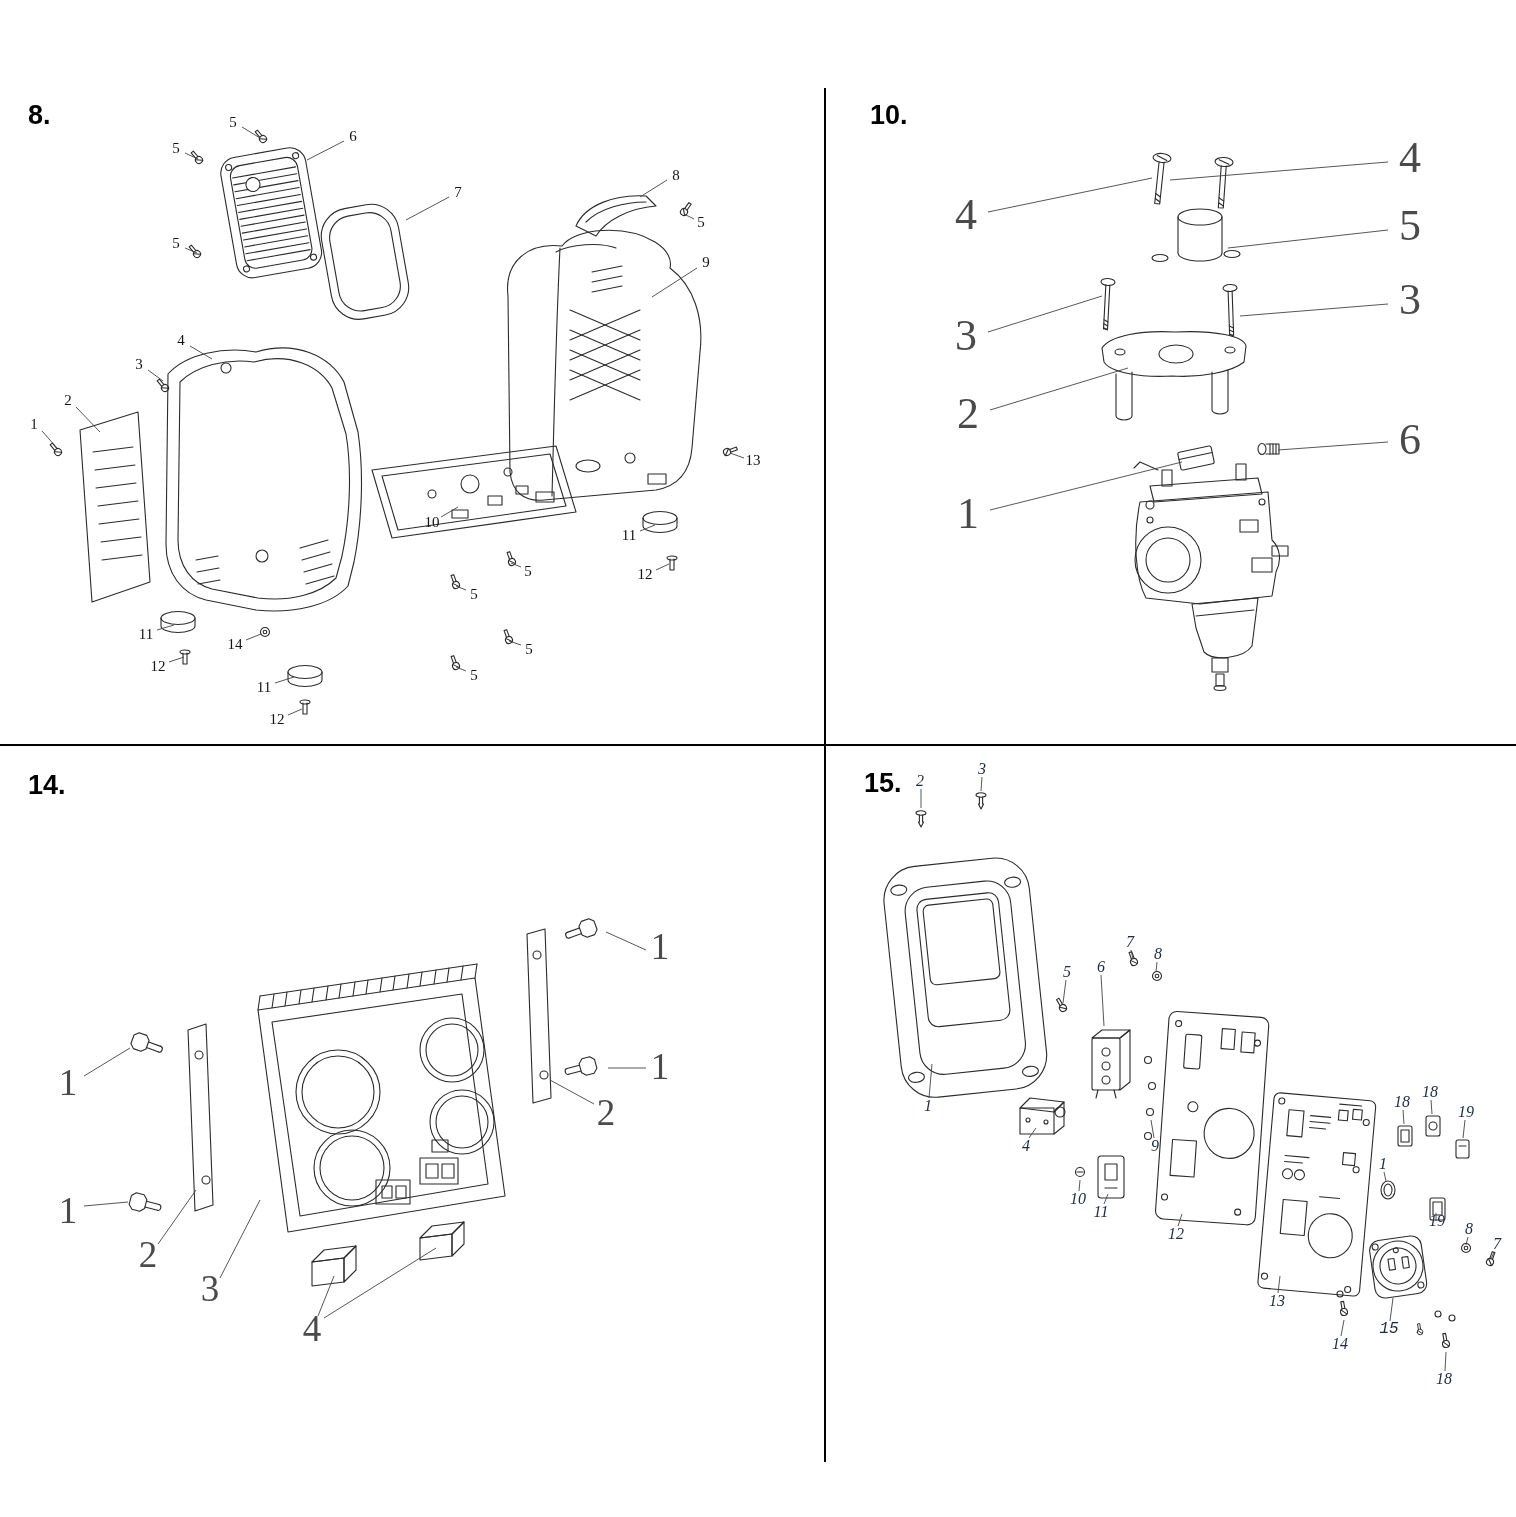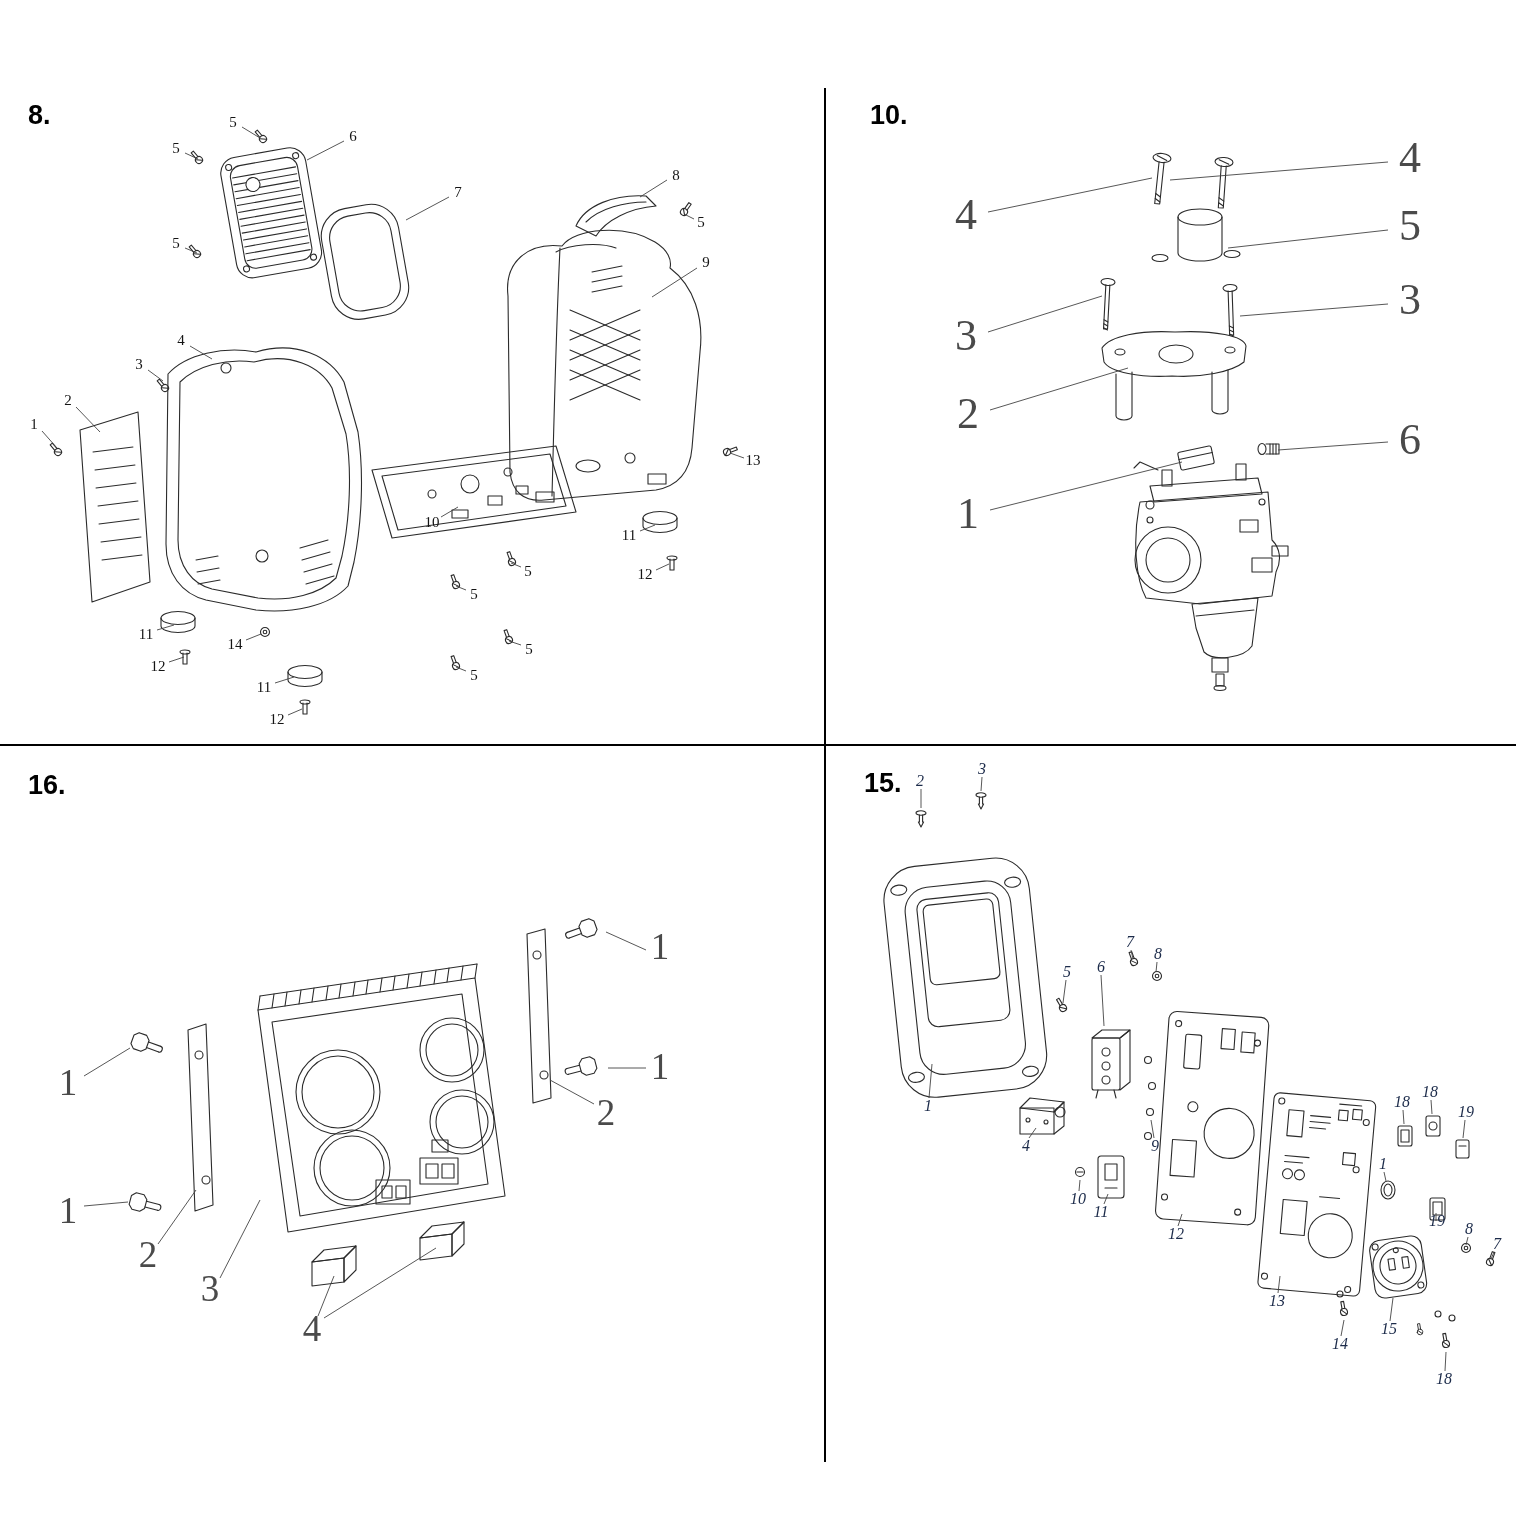--- a/index.html
+++ b/index.html
@@ -515,24 +515,24 @@
       <div class="callout callout-italic" style="left: 1176px; top: 1234px;">12</div>
       <div class="callout callout-italic" style="left: 1402px; top: 1102px;">18</div>
       <div class="callout callout-italic" style="left: 1430px; top: 1092px;">18</div>
       <div class="callout callout-italic" style="left: 1466px; top: 1112px;">19</div>
       <div class="callout callout-italic" style="left: 1383px; top: 1164px;">1</div>
       <div class="callout callout-italic" style="left: 1437px; top: 1221px;">19</div>
       <div class="callout callout-italic" style="left: 1469px; top: 1229px;">8</div>
       <div class="callout callout-italic" style="left: 1497px; top: 1244px;">7</div>
       <div class="callout callout-italic" style="left: 1277px; top: 1301px;">13</div>
       <div class="callout callout-italic" style="left: 1340px; top: 1344px;">14</div>
-      <div class="callout callout-italic" style="left: 1389px; top: 1329px;">15</div>
+      <div class="callout callout-italic" style="left: 1389px; top: 1329px; font-family: Liberation Mono, monospace;">15</div>
       <div class="callout callout-italic" style="left: 1444px; top: 1379px;">18</div>
     </div>
 
   <div class="section-label" style="left:28px;top:100px">8.</div>
   <div class="section-label" style="left:870px;top:100px">10.</div>
-  <div class="section-label" style="left:28px;top:770px">16.</div>
+  <div class="section-label" style="left:28px;top:770px">14.</div>
   <div class="section-label" style="left:864px;top:768px">15.</div>
 
   <div class="divider-v"></div>
   <div class="divider-h"></div>
 </div>
 
 </body></html>

